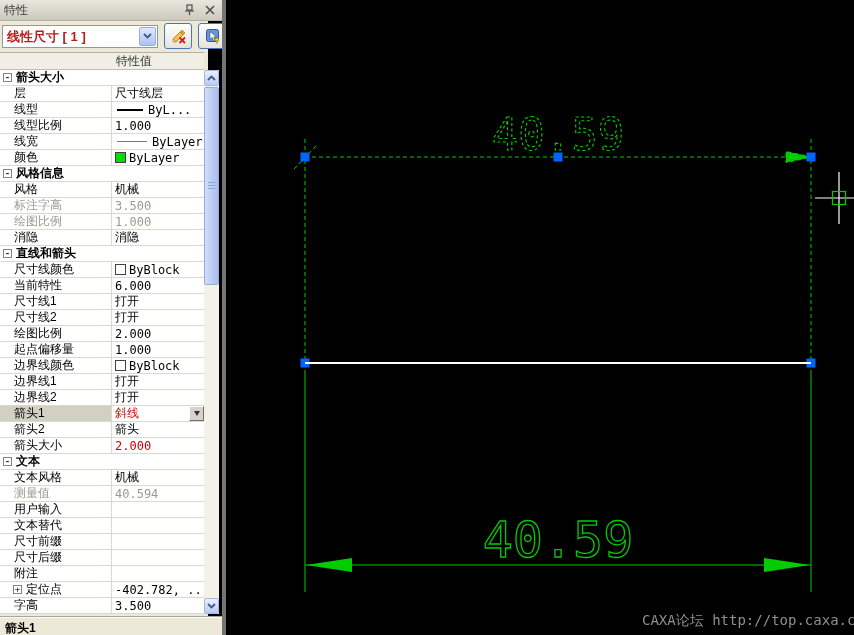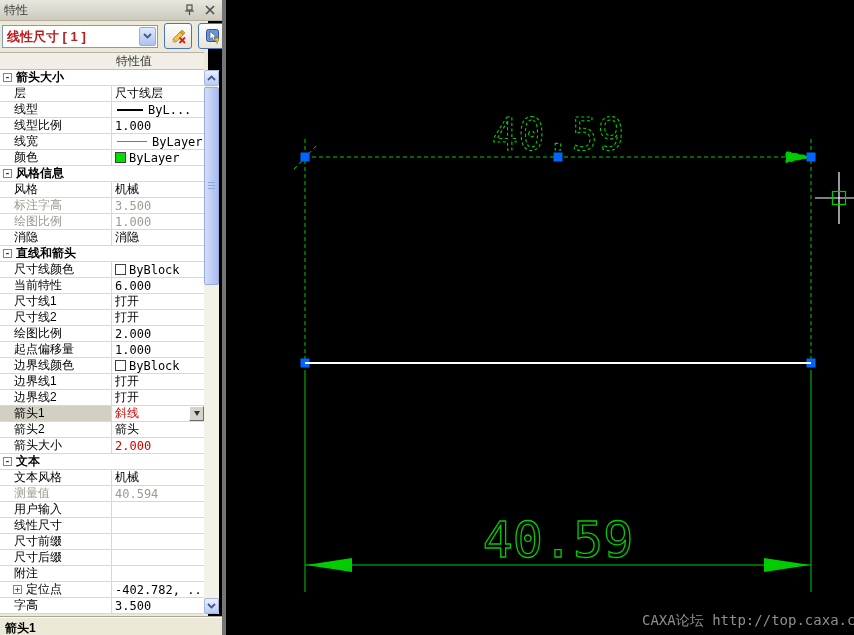--- a/index.html
+++ b/index.html
@@ -343,21 +343,21 @@
       <div class="row">
         <div class="cell name pad">
           <span class="lab">用户输入</span>
         </div>
         <div class="cell value">
           <span class="vt"></span>
         </div>
       </div>
       <div class="row">
         <div class="cell name pad">
-          <span class="lab">线性尺寸</span>
+          <span class="lab">文本替代</span>
         </div>
         <div class="cell value">
           <span class="vt"></span>
         </div>
       </div>
       <div class="row">
         <div class="cell name pad">
           <span class="lab">尺寸前缀</span>
         </div>
         <div class="cell value">

